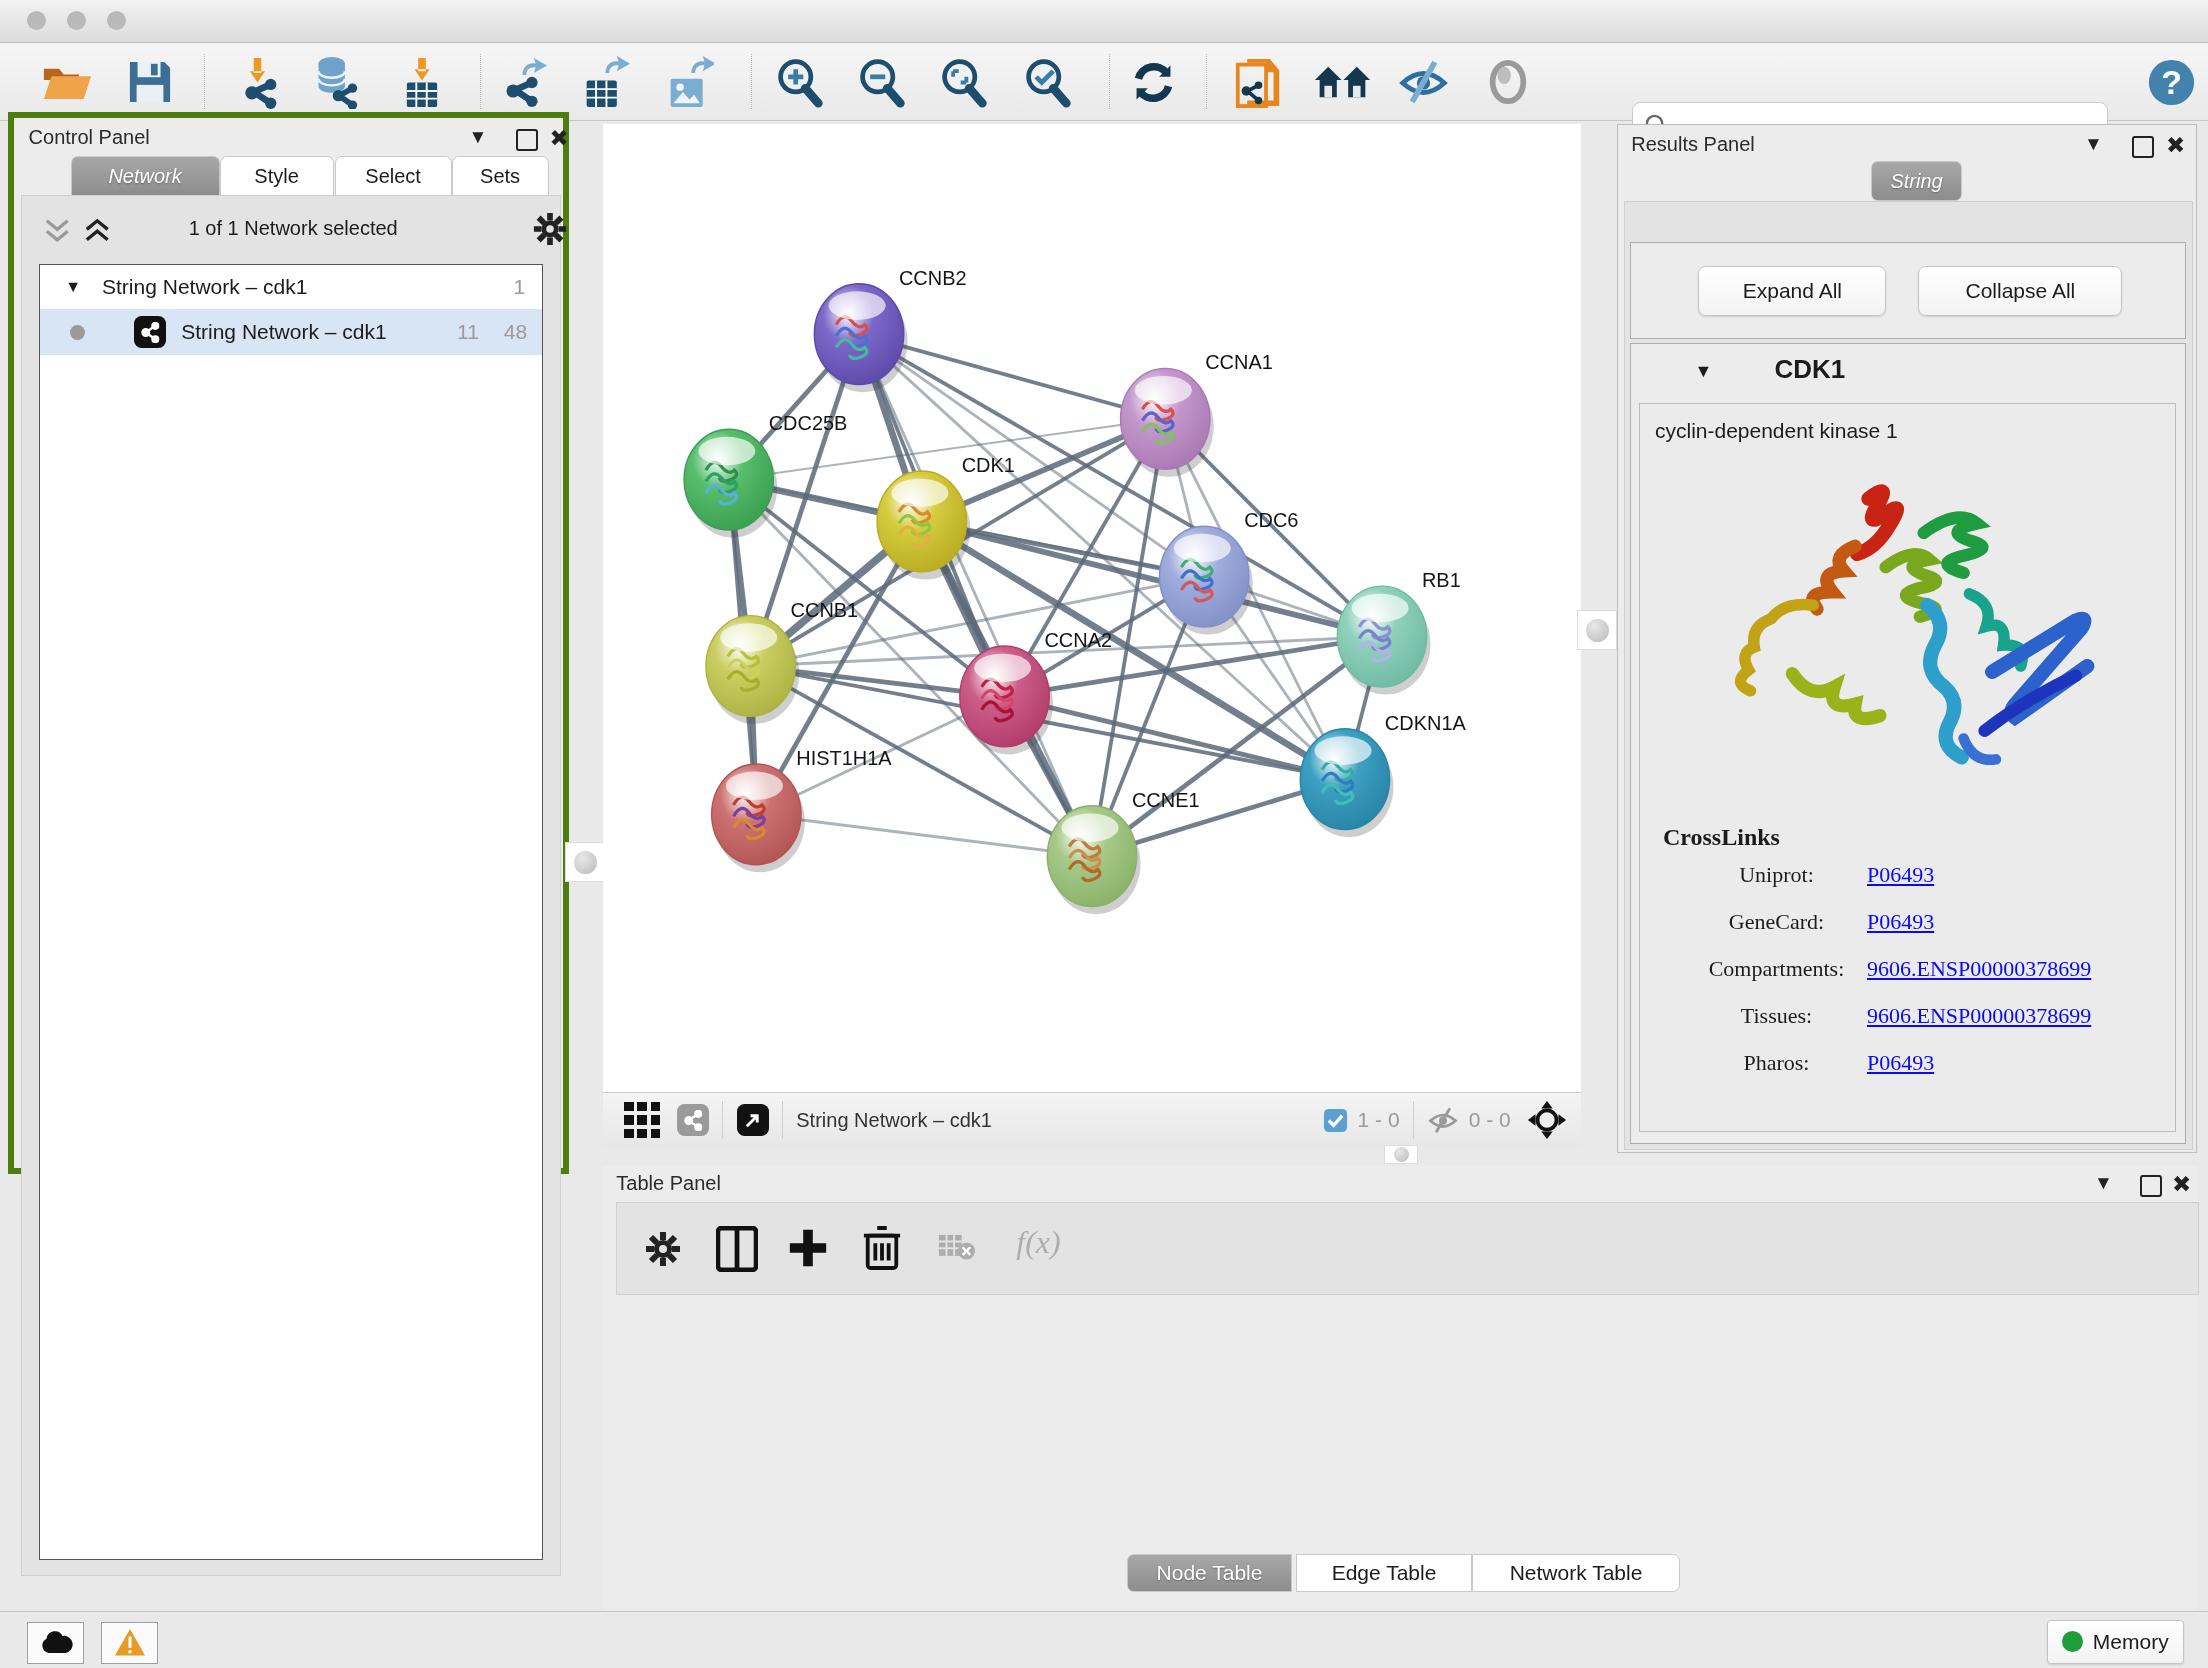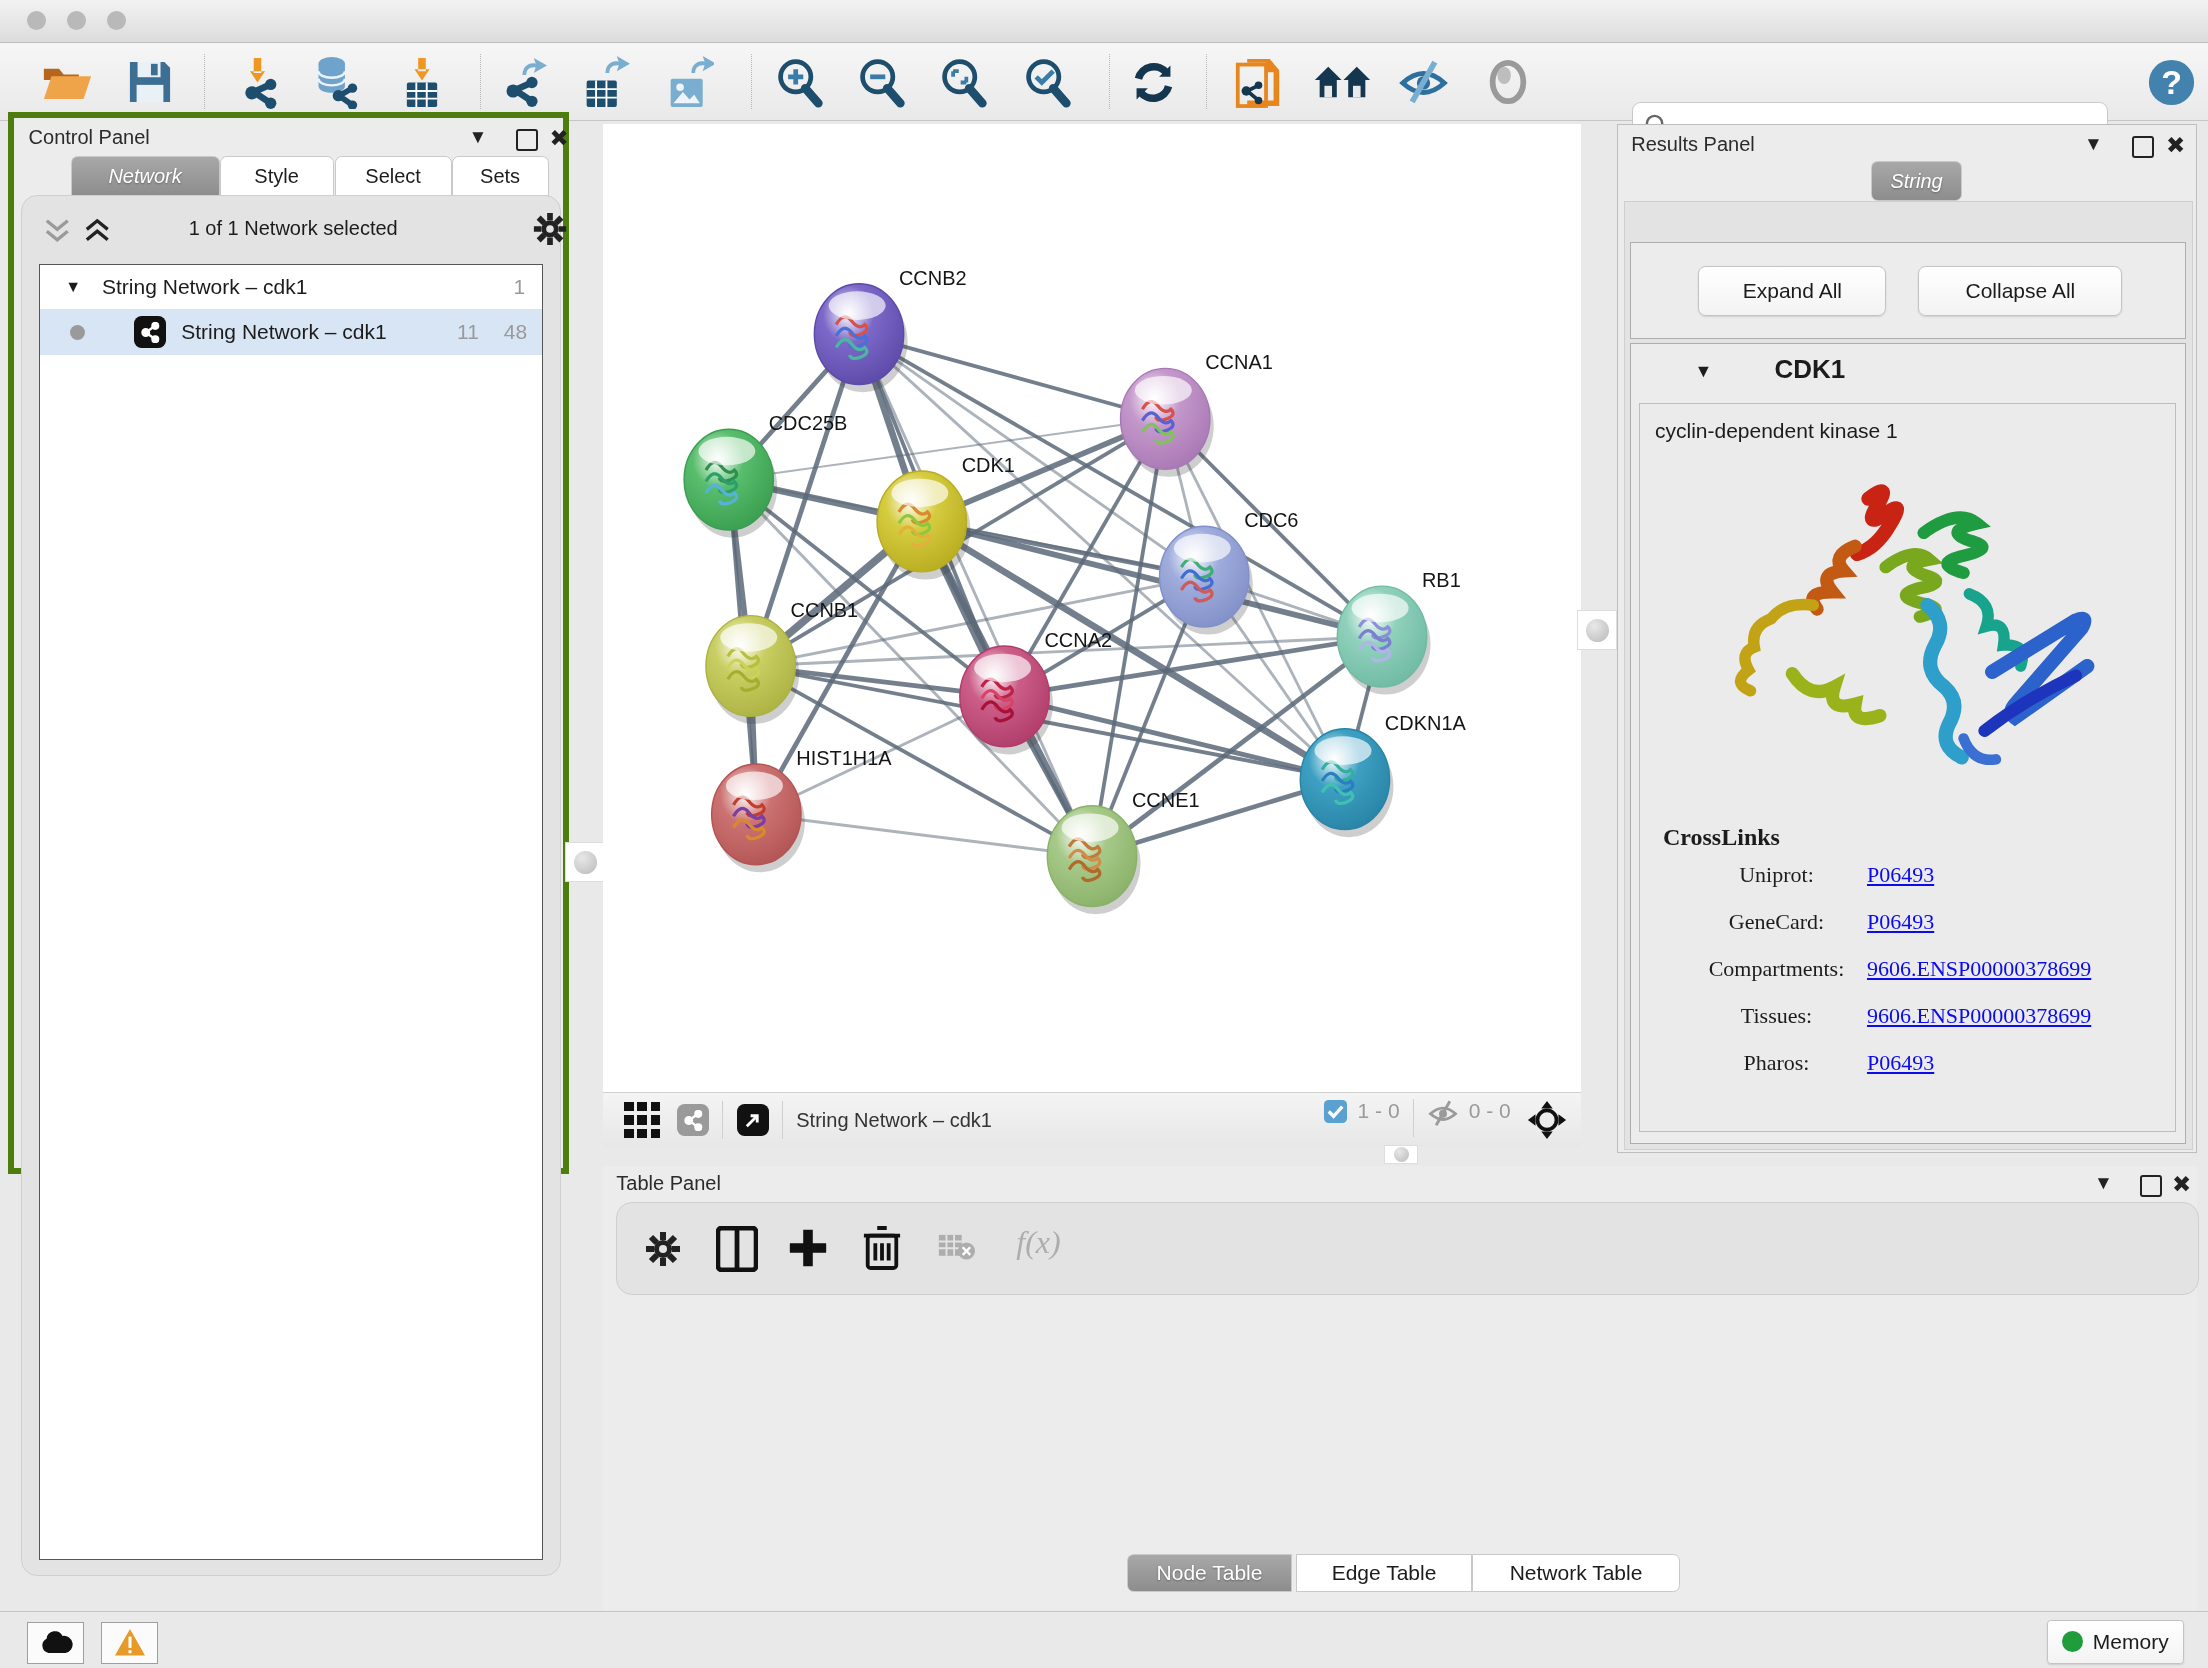--- a/index.html
+++ b/index.html
@@ -18,21 +18,21 @@
   .tsep{top:11.4px;width:0;height:55px;border-left:1.9px dotted #b5b5b5;}
   .search{left:1632px;top:59px;width:476px;height:46px;background:#fff;border:1.9px solid #c9c9c9;
           border-radius:8.6px;display:flex;align-items:center;padding-left:11.4px;box-sizing:border-box;}
   .search input{border:none;outline:none;font-size:19px;width:418px;background:transparent;}
   
   .panel-title{font-size:20px;color:#2b2b2b;}
   .tab{height:40px;border:1px solid #c9c9c9;background:#fff;display:flex;align-items:center;
        justify-content:center;font-size:20px;border-radius:6.7px 6.7px 0 0;box-sizing:border-box;}
   .tab.sel{background:linear-gradient(#a8a8a8,#8d8d8d);color:#fff;text-shadow:0 1px 1.9px #666;font-style:italic;}
   .ctl-panel{left:7.6px;top:112px;width:561px;height:1062px;background:#ececec;border:6px solid #4d7c0f;box-sizing:border-box;}
-  .inner-gray{background:#e3e3e3;border:1px solid #cfcfcf;border-radius:16px;}
+  .inner-gray{background:#e3e3e3;border:1px solid #cfcfcf;border-radius:0;}
   .list-box{background:#fff;border:1.9px solid #555;}
   .row-sel{background:#d8e5f4;}
   .share-badge{width:32px;height:32px;border-radius:7.6px;background:#111;display:flex;align-items:center;justify-content:center;}
   
   .canvas{left:603px;top:124px;width:978px;height:968px;background:#fff;}
   .nv-bar{left:603px;top:1092px;width:978px;height:54px;background:linear-gradient(#f4f4f4,#e7e7e7);
           border-top:1px solid #cfcfcf;display:flex;align-items:center;}
   .nv-sep{width:0;height:38px;border-left:1px solid #cfcfcf;margin:0 13.3px;}
   
   .res-panel{left:1617px;top:124px;width:580px;height:1029px;background:#ececec;border:1px solid #bdbdbd;box-sizing:border-box;}
@@ -527,21 +527,21 @@
       </svg>
   </span>
   <div class="nv-sep"></div>
   <span class="share-badge">
     <svg width="19" height="19" viewBox="0 0 20 20">
         <path d="M4 16 L14 6 M8 5 h7 v7" stroke="#fff" stroke-width="3" fill="none"></path>
       </svg>
   </span>
   <div class="nv-sep"></div>
   <span style="font-size:20px;color:#333">String Network – cdk1</span>
-  <span style="margin-left:auto;display:flex;">
+  <span style="margin-left:auto;display:flex;align-items:center">
     <svg width="25" height="25" viewBox="0 0 26 26">
       <rect x="1" y="1" width="24" height="24" rx="5" fill="#5aa0d0"></rect>
       <path d="M6 13 l5 5 9-10" stroke="#fff" stroke-width="3.5" fill="none"></path>
     </svg>
     <span class="gray" style="font-size:21px;margin:0 13.3px 0 9.5px">1 - 0</span>
     <span style="width:0;height:38px;border-left:1px solid #cfcfcf;margin-right:13.3px"></span>
     <svg width="32" height="28.5" viewBox="0 0 56 50">
       <path d="M6 26 Q28 6 50 26 Q28 46 6 26z" fill="none" stroke="#9a9a9a" stroke-width="5"></path>
       <circle cx="28" cy="26" r="7" fill="#9a9a9a"></circle>
         <path d="M40 4 L16 46" stroke="#9a9a9a" stroke-width="5"></path>

